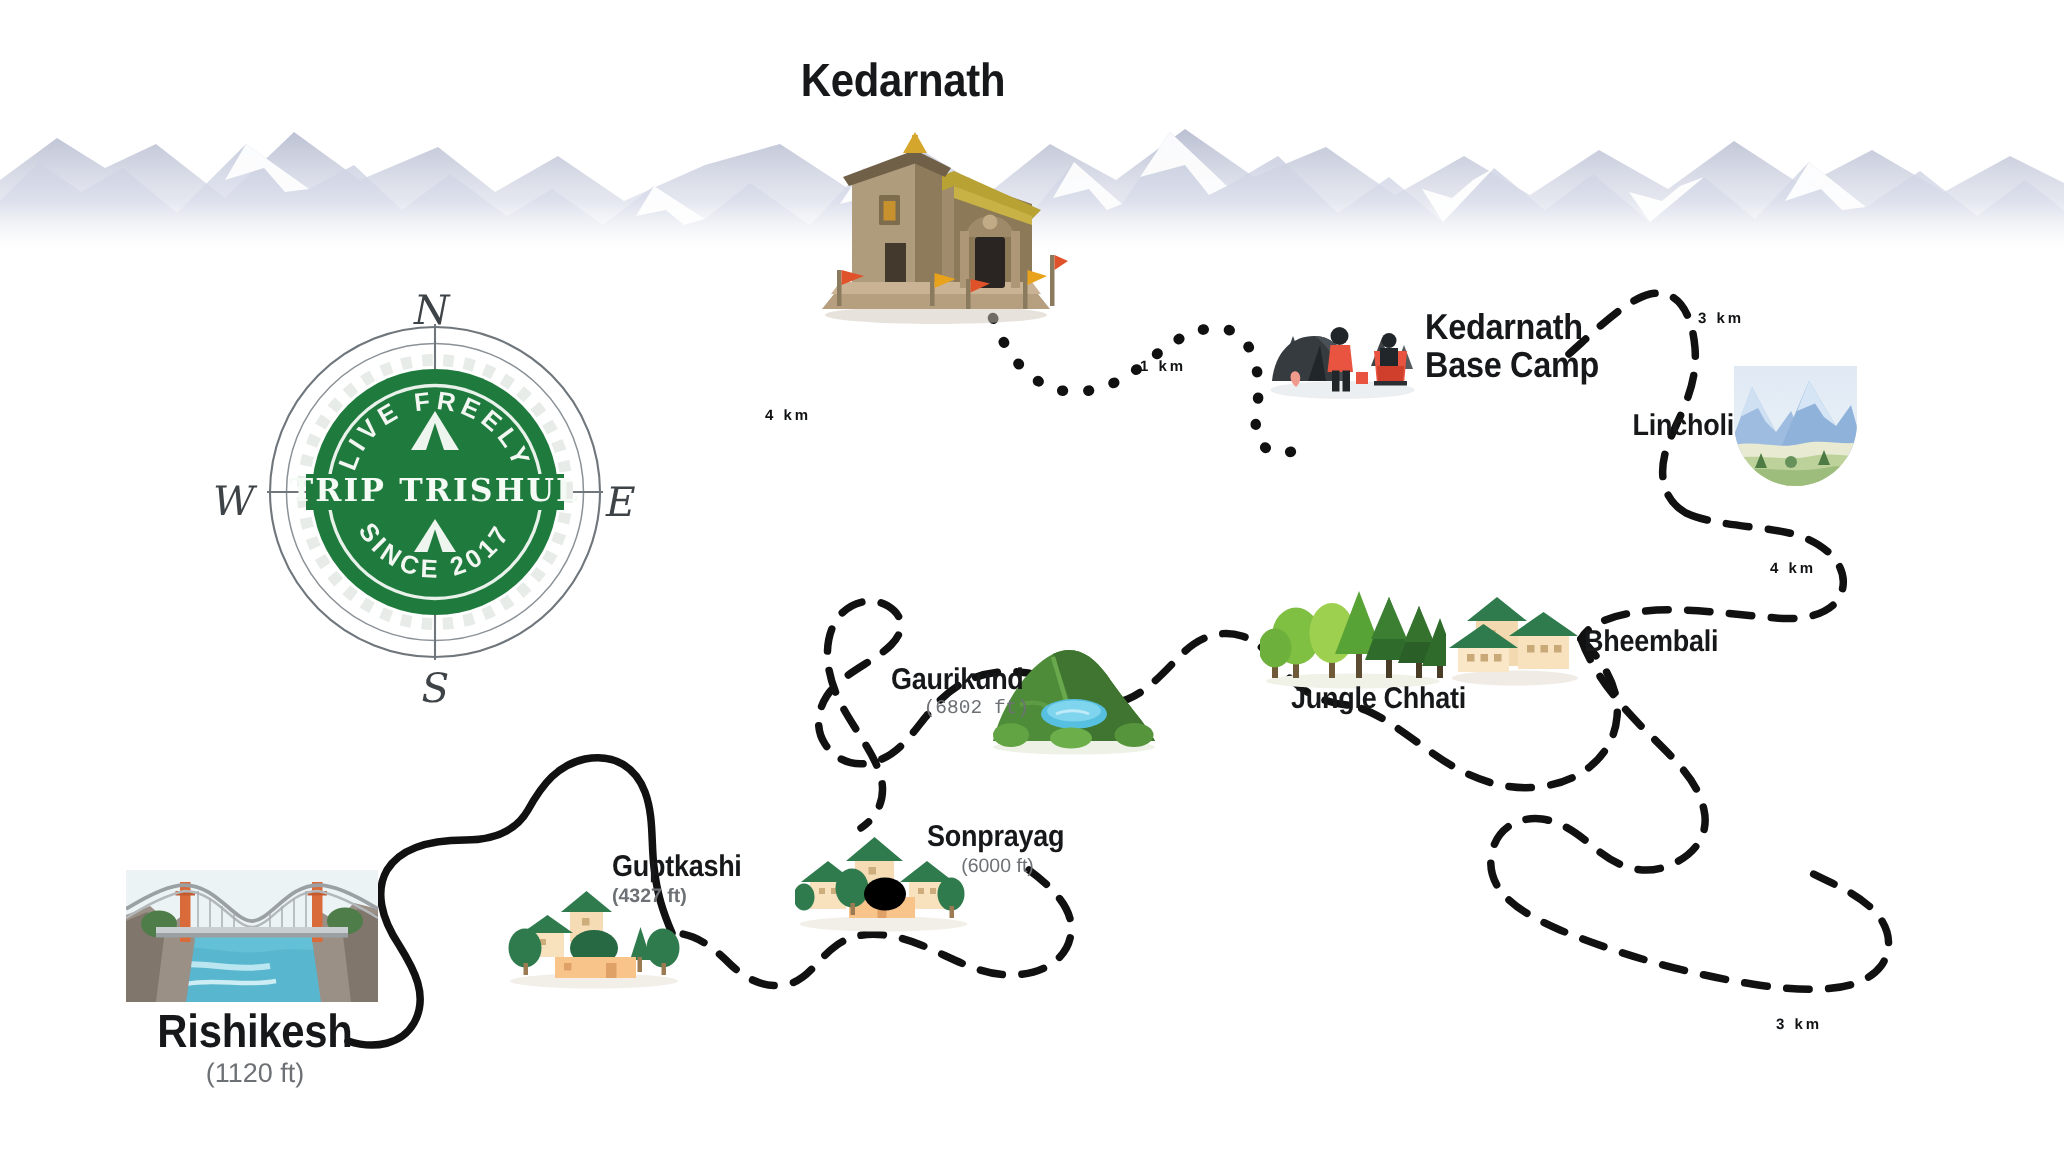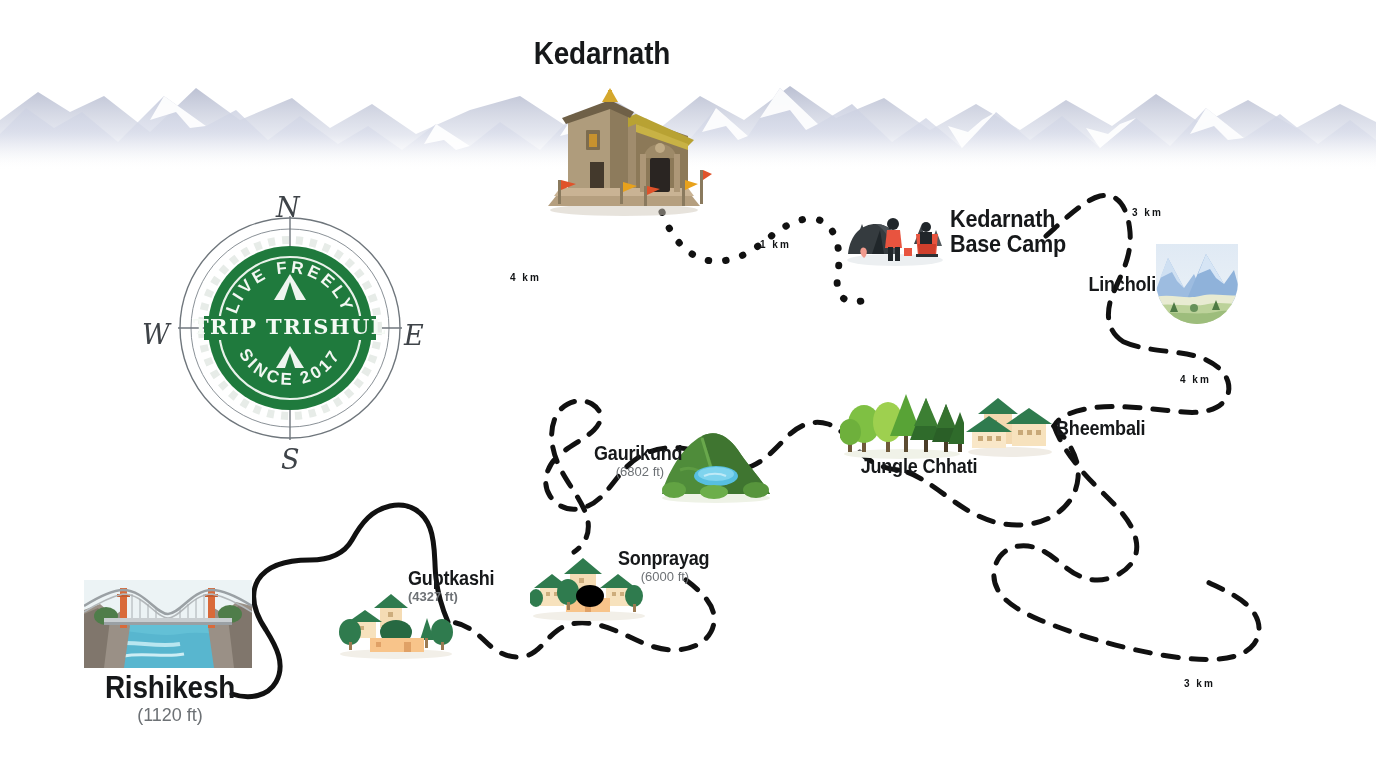--- a/index.html
+++ b/index.html
@@ -376,21 +376,21 @@
         <ellipse cx="58" cy="50" rx="22" ry="10" fill="#57bfe0"></ellipse>
         <ellipse cx="58" cy="48" rx="18" ry="7" fill="#7fd4ee"></ellipse>
         <path d="M46,50 C52,47 62,47 68,50" stroke="#bfeaf7" stroke-width="2" fill="none"></path>
 
         <ellipse cx="16" cy="64" rx="12" ry="8" fill="#62a343"></ellipse>
         <ellipse cx="98" cy="64" rx="13" ry="8" fill="#57953c"></ellipse>
         <ellipse cx="56" cy="66" rx="14" ry="7" fill="#6cae4a"></ellipse>
       </svg>
       <div class="label-wrap left sz-md" style="left:0; top:6px;margin-top:19px;">
         <div class="pname">Gaurikund</div>
-        <div class="pelev" style="text-align:center; width:92px;">(6802 ft)</div>
+        <div class="pelev" style="text-align:right; width:92px;font-family:Liberation Mono, monospace;">(6802 ft)</div>
       </div>
     </div>
 
     <div class="node" style="left:530px; top:540px; width:210px; height:90px;">
       <svg class="art" style="left:0px; top:6px; width:118px; height:76px;" viewBox="0 0 118 76">
         <ellipse cx="59" cy="70" rx="56" ry="5" fill="#f2efe8"></ellipse>
 
         <rect x="40" y="26" width="26" height="26" fill="#f5dcb4"></rect>
         <path d="M34,28 L53,12 L72,28 Z" fill="#2f7b4e"></path>
         <rect x="49" y="32" width="5" height="5" fill="#cdad7c"></rect>

